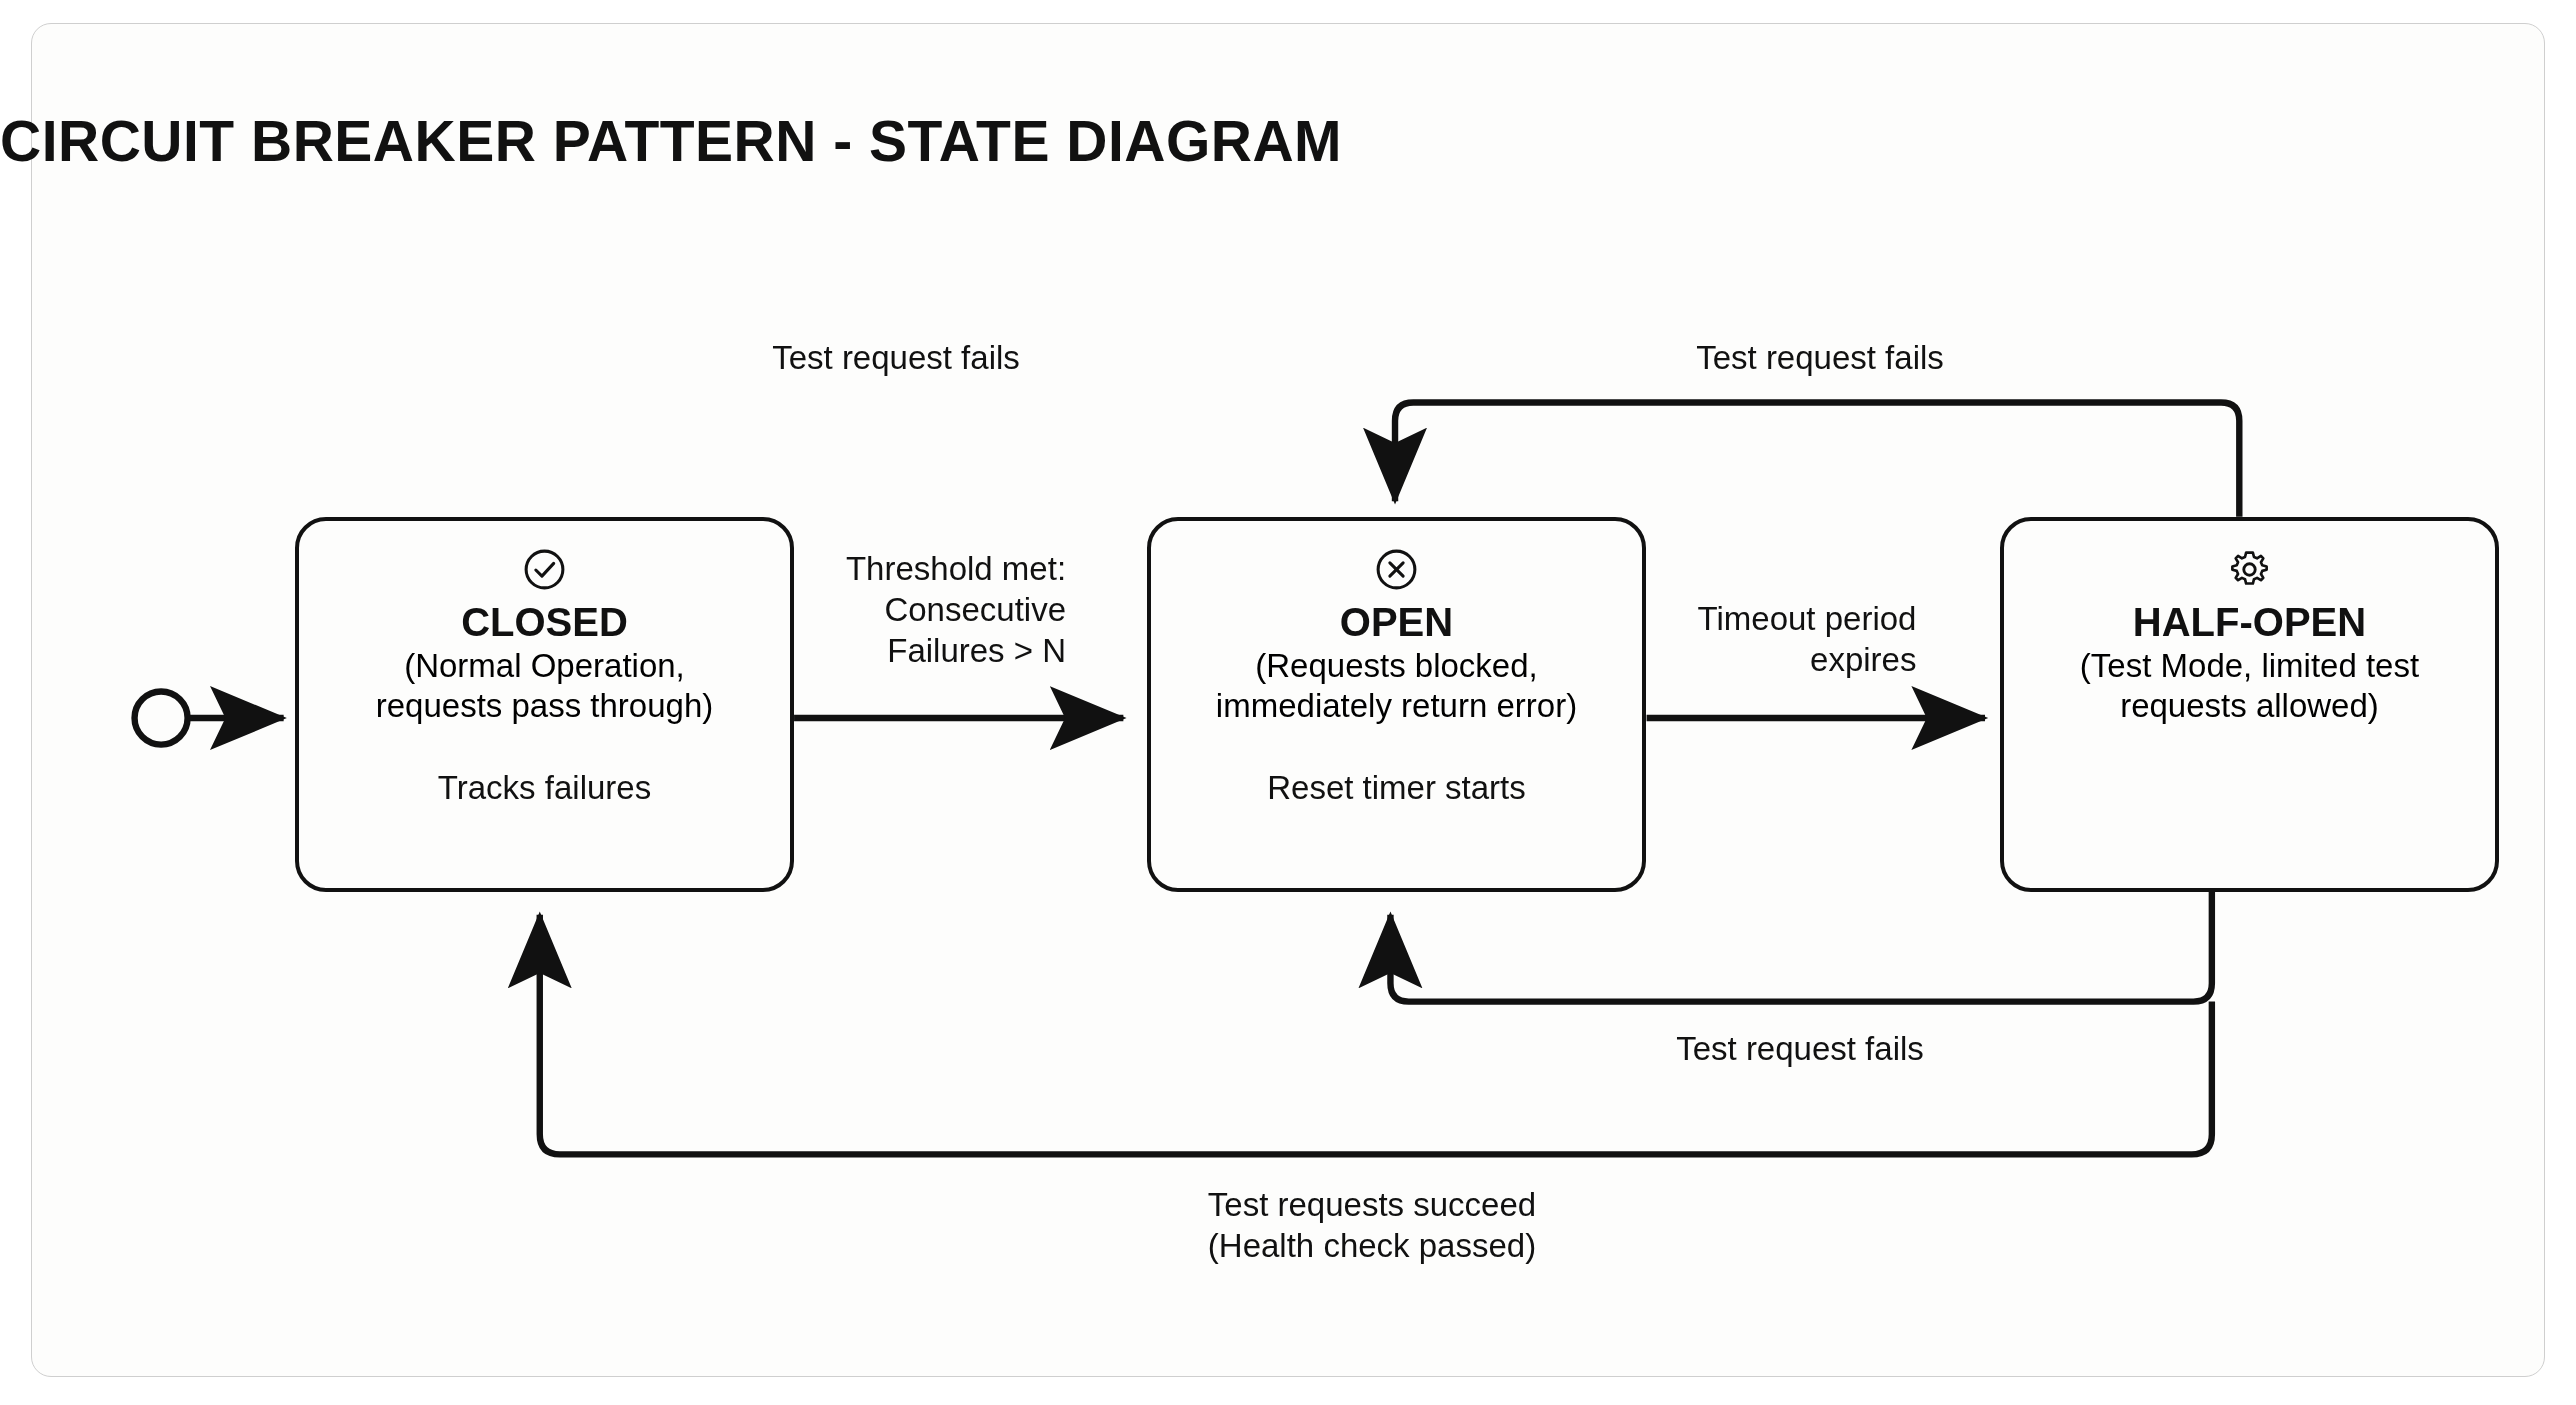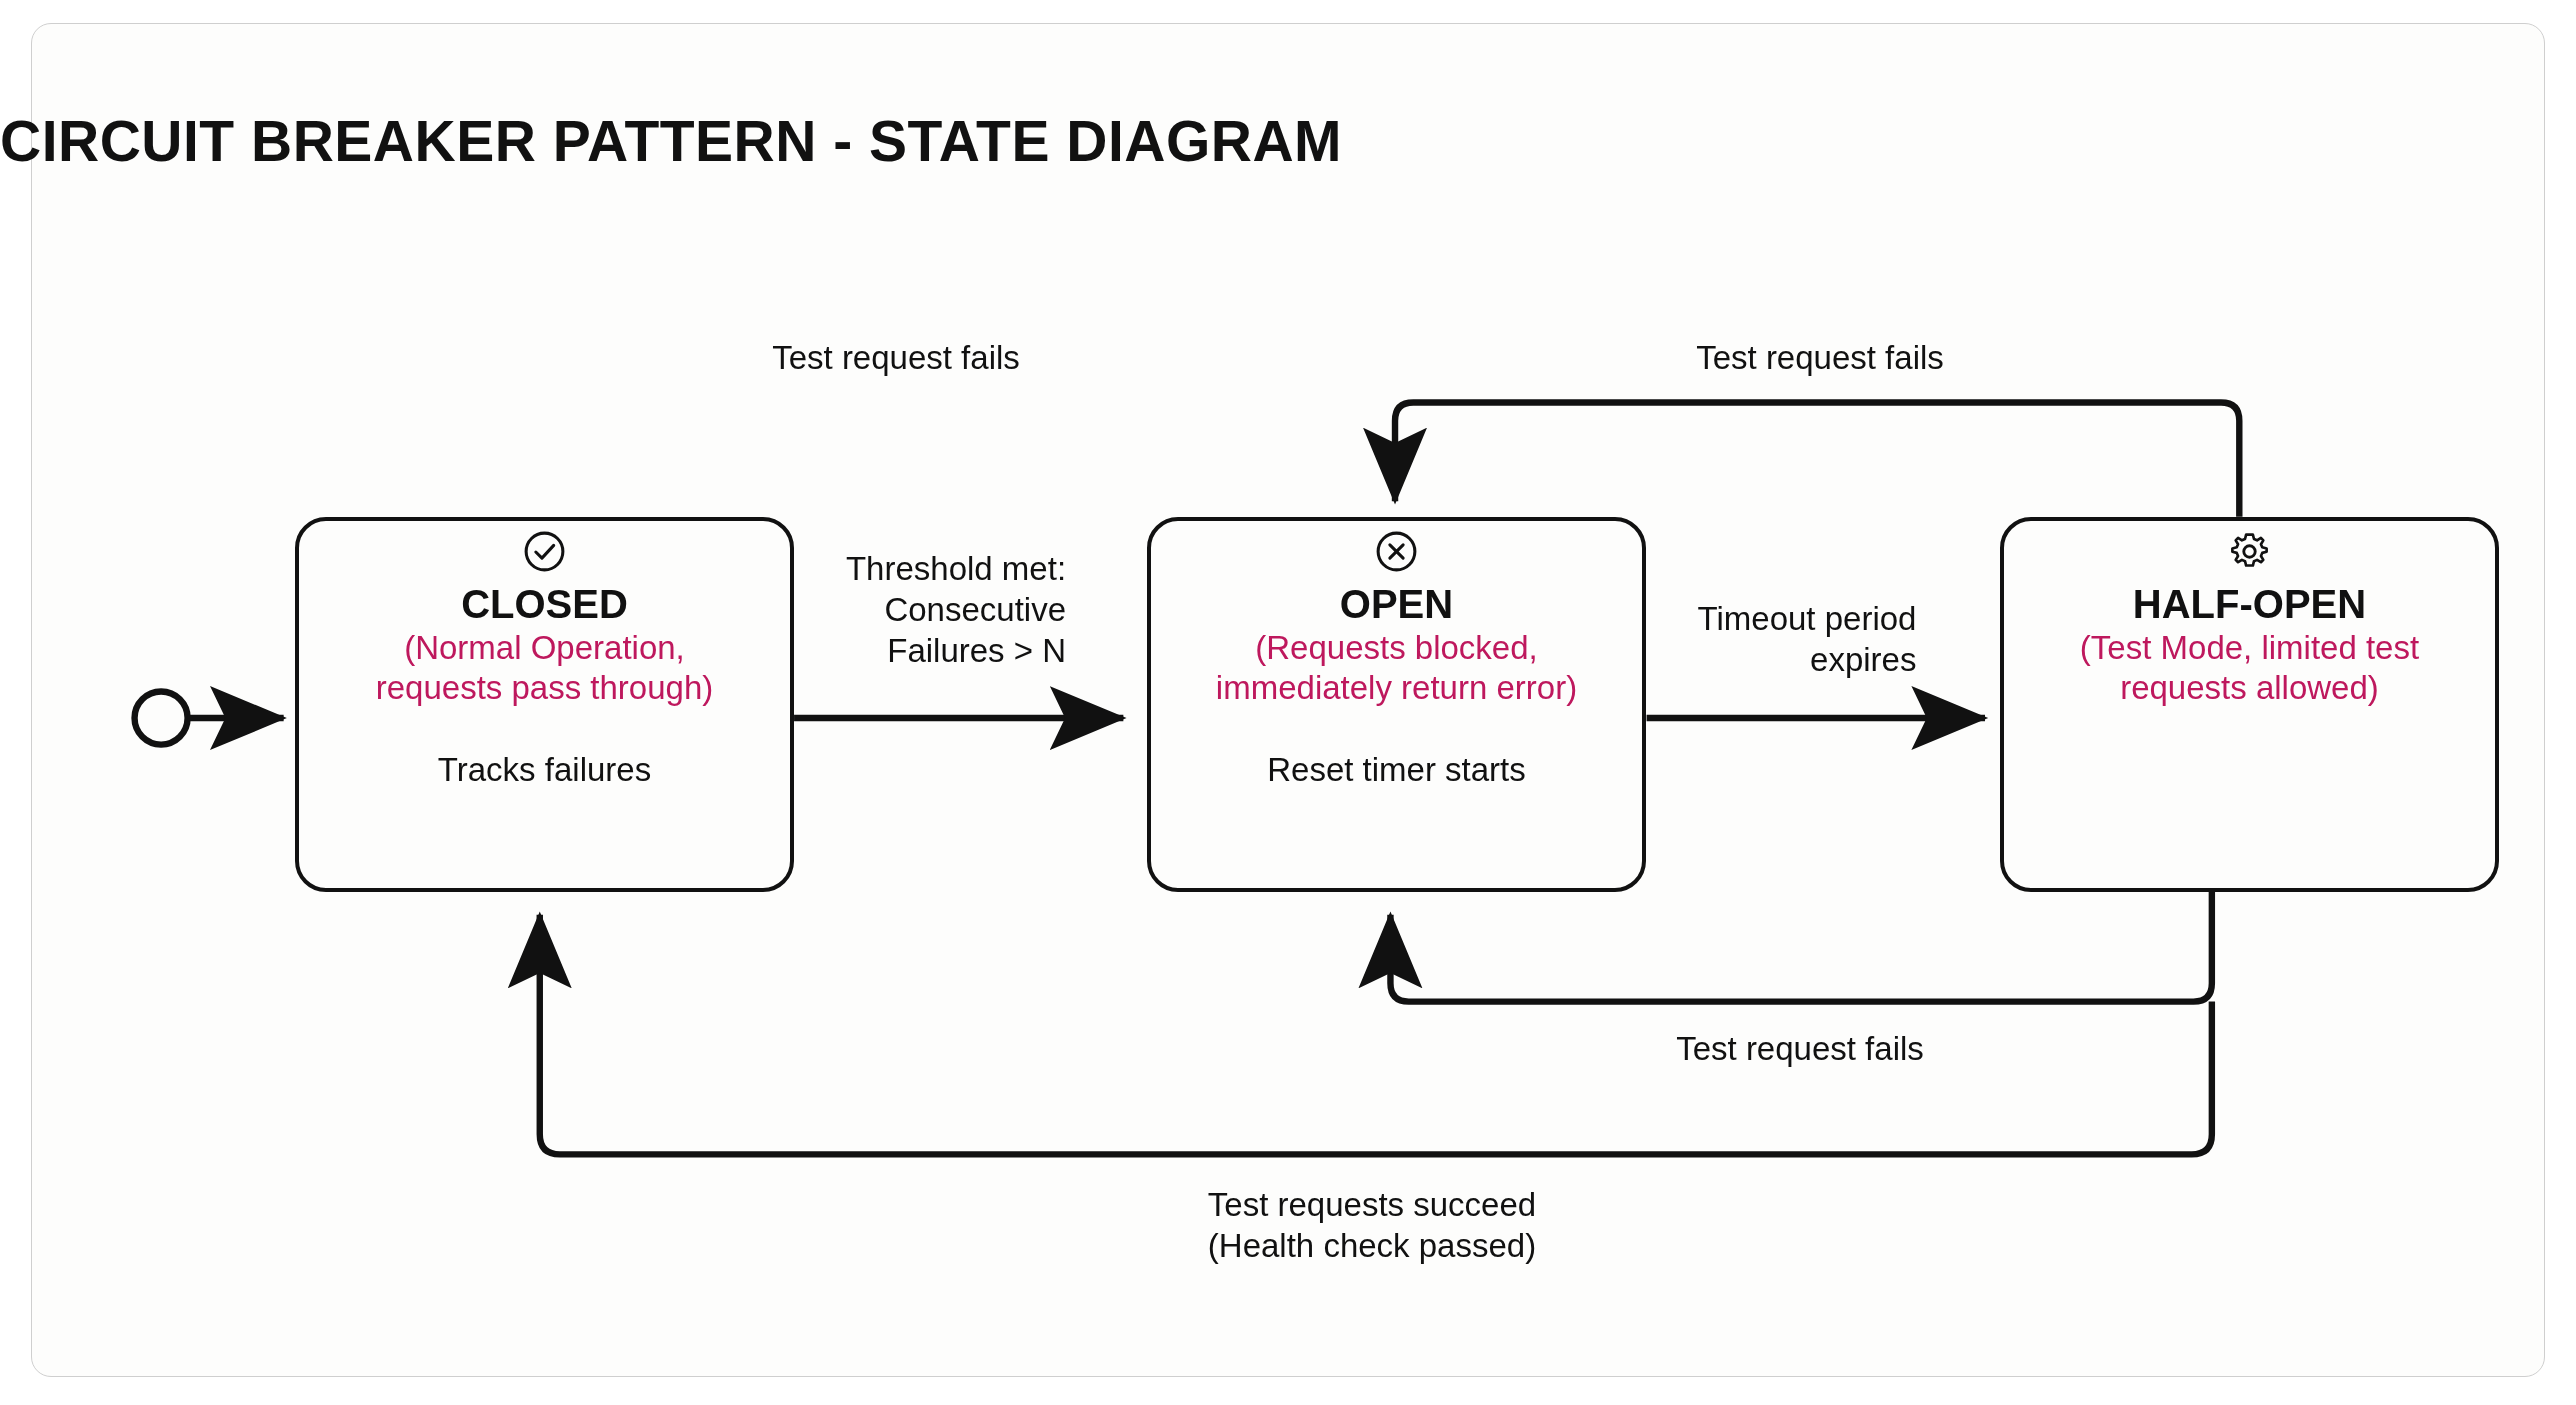--- a/index.html
+++ b/index.html
@@ -51,38 +51,38 @@
   .state-node {
     position: absolute;
     box-sizing: border-box;
     border: 4.6px solid #111111;
     border-radius: 31px;
     background: #fdfdfc;
     display: flex;
     flex-direction: column;
     align-items: center;
     justify-content: flex-start;
-    padding-top: 6px;
+    padding-top: 24px;
   }
   .state-icon {
     width: 49px;
     height: 49px;
     display: block;
     margin-bottom: 5.5px;
   }
   .state-title {
     font-size: 40px;
     font-weight: bold;
     color: #111111;
     line-height: 1.12;
     text-align: center;
   }
   .state-desc {
     font-size: 33px;
-    color: #be185d;
+    color: #000000;
     line-height: 1.22;
     text-align: center;
     margin-top: 1.8px;
     padding: 0 9.1px;
     white-space: pre-line;
   }
   .state-extra {
     font-size: 33px;
     color: #111111;
     line-height: 1.2;

